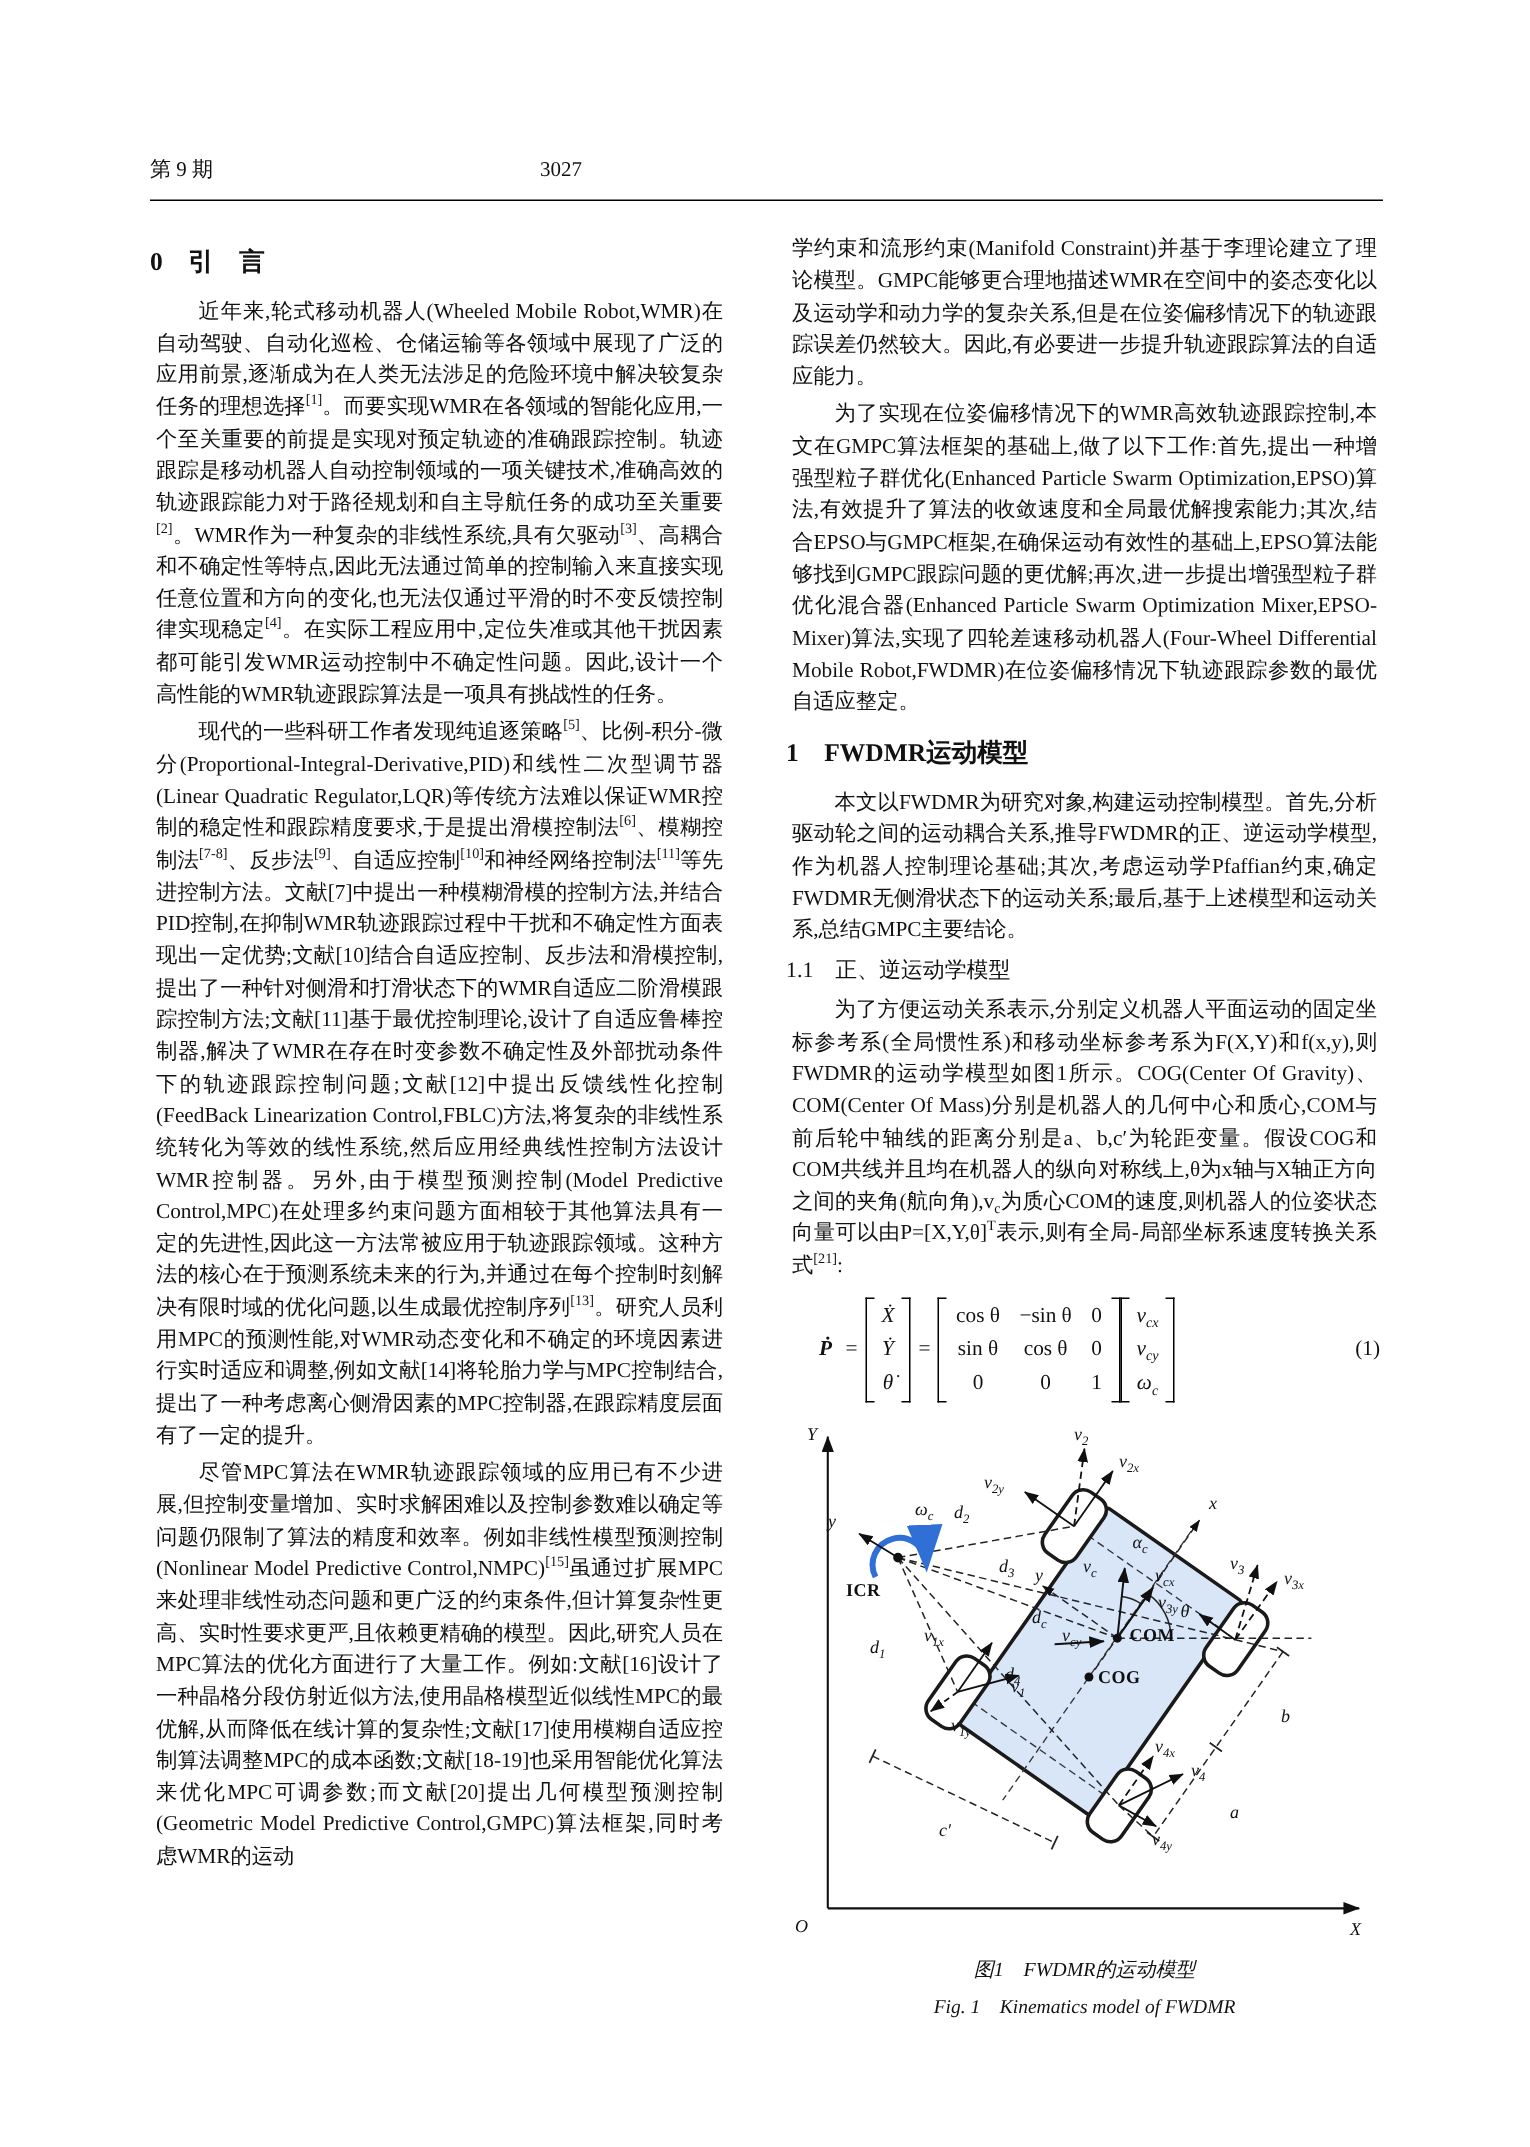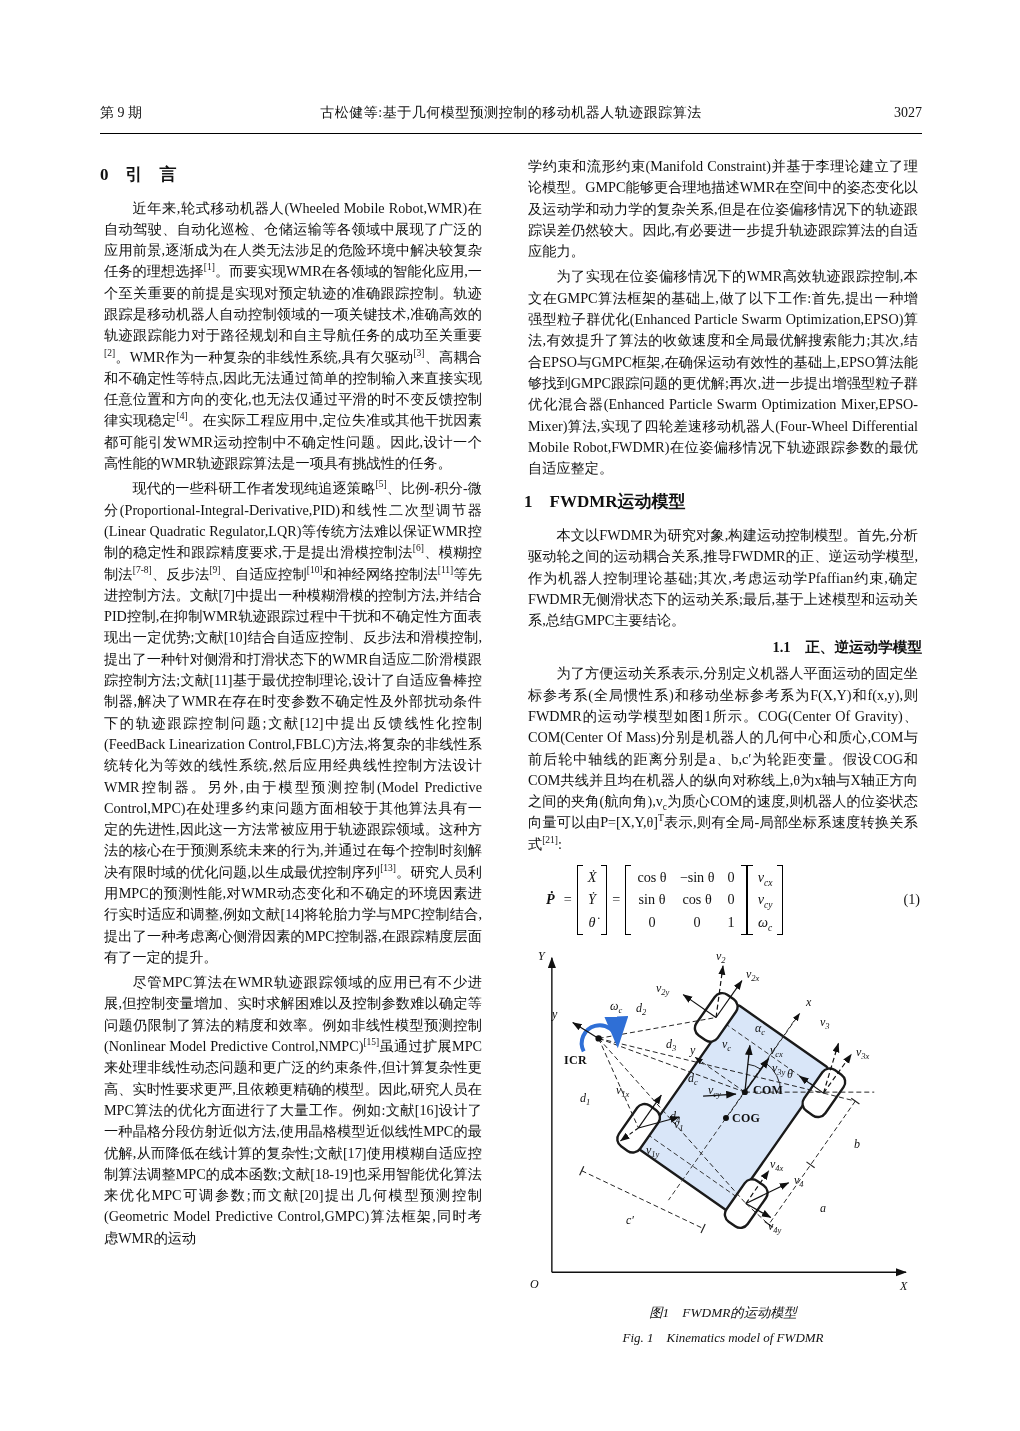--- a/index.html
+++ b/index.html
@@ -20,21 +20,21 @@
   .hdr .pageno{width:120px;text-align:right;}
   .hdr-rule{border:none;border-top:1.6px solid #000;margin:11px 0 0 0;}
   
   .columns{display:flex;gap:38px;margin-top:18px;}
   .col{width:399px;font-size:14.2px;line-height:1.5;text-align:justify;}
   .col p{margin:4px;text-indent:2em;}
   .col p.noindent{text-indent:0;}
   sup{font-size:9.5px;line-height:0;}
   sub{font-size:9.5px;line-height:0;}
   h2.sec{font-size:17px;font-weight:bold;margin:10px 0 10px 0;text-align:left;}
-  h3.subsec{font-size:14.6px;font-weight:bold;margin:6px 0 4px 0;text-align:right;}
+  h3.subsec{font-size:14.6px;font-weight:normal;margin:6px 0 4px 0;text-align:left;}
   
   .eq-row{display:flex;align-items:center;margin:10px 0 6px 0;font-size:14.2px;}
   .eq-lhs{font-style:italic;font-weight:bold;margin:0 4px 0 22px;}
   .eq-sign{margin:0 5px;}
   .mat{display:flex;align-items:stretch;}
   .br{width:5px;}
   .br.l{border-left:1.4px solid #000;border-top:1.4px solid #000;border-bottom:1.4px solid #000;}
   .br.r{border-right:1.4px solid #000;border-top:1.4px solid #000;border-bottom:1.4px solid #000;}
   .vec-grid{display:grid;grid-template-columns:auto;row-gap:1px;padding:2px 5px;text-align:center;align-items:center;}
   .mat-grid{display:grid;grid-template-columns:repeat(3,auto);column-gap:13px;row-gap:1px;padding:2px 6px;text-align:center;align-items:center;}
@@ -49,21 +49,20 @@
   .fig-cap{text-align:center;font-size:13.3px;margin-top:8px;font-style:italic;}
   .fig-cap.en{margin-top:5px;font-size:13px;}
 </style>
 </head>
 <body>
 
 <div class="page">
 
   <div class="hdr">
     <span class="issue">第 9 期</span>
-    <span class="running">古松健等:基于几何模型预测控制的移动机器人轨迹跟踪算法</span>
     <span class="pageno">3027</span>
   </div>
   <hr class="hdr-rule">
 
   <div class="columns">
 
     <div class="col">
       <h2 class="sec">0　引　言</h2>
       <p>近年来,轮式移动机器人(Wheeled Mobile Robot,WMR)在自动驾驶、自动化巡检、仓储运输等各领域中展现了广泛的应用前景,逐渐成为在人类无法涉足的危险环境中解决较复杂任务的理想选择<sup>[1]</sup>。而要实现WMR在各领域的智能化应用,一个至关重要的前提是实现对预定轨迹的准确跟踪控制。轨迹跟踪是移动机器人自动控制领域的一项关键技术,准确高效的轨迹跟踪能力对于路径规划和自主导航任务的成功至关重要<sup>[2]</sup>。WMR作为一种复杂的非线性系统,具有欠驱动<sup>[3]</sup>、高耦合和不确定性等特点,因此无法通过简单的控制输入来直接实现任意位置和方向的变化,也无法仅通过平滑的时不变反馈控制律实现稳定<sup>[4]</sup>。在实际工程应用中,定位失准或其他干扰因素都可能引发WMR运动控制中不确定性问题。因此,设计一个高性能的WMR轨迹跟踪算法是一项具有挑战性的任务。</p>
       <p>现代的一些科研工作者发现纯追逐策略<sup>[5]</sup>、比例-积分-微分(Proportional-Integral-Derivative,PID)和线性二次型调节器(Linear Quadratic Regulator,LQR)等传统方法难以保证WMR控制的稳定性和跟踪精度要求,于是提出滑模控制法<sup>[6]</sup>、模糊控制法<sup>[7-8]</sup>、反步法<sup>[9]</sup>、自适应控制<sup>[10]</sup>和神经网络控制法<sup>[11]</sup>等先进控制方法。文献[7]中提出一种模糊滑模的控制方法,并结合PID控制,在抑制WMR轨迹跟踪过程中干扰和不确定性方面表现出一定优势;文献[10]结合自适应控制、反步法和滑模控制,提出了一种针对侧滑和打滑状态下的WMR自适应二阶滑模跟踪控制方法;文献[11]基于最优控制理论,设计了自适应鲁棒控制器,解决了WMR在存在时变参数不确定性及外部扰动条件下的轨迹跟踪控制问题;文献[12]中提出反馈线性化控制(FeedBack Linearization Control,FBLC)方法,将复杂的非线性系统转化为等效的线性系统,然后应用经典线性控制方法设计WMR控制器。另外,由于模型预测控制(Model Predictive Control,MPC)在处理多约束问题方面相较于其他算法具有一定的先进性,因此这一方法常被应用于轨迹跟踪领域。这种方法的核心在于预测系统未来的行为,并通过在每个控制时刻解决有限时域的优化问题,以生成最优控制序列<sup>[13]</sup>。研究人员利用MPC的预测性能,对WMR动态变化和不确定的环境因素进行实时适应和调整,例如文献[14]将轮胎力学与MPC控制结合,提出了一种考虑离心侧滑因素的MPC控制器,在跟踪精度层面有了一定的提升。</p>
@@ -207,26 +206,26 @@
         <span class="flbl" style="left:28px;top:62px">y</span>
         <span class="flbl" style="left:86px;top:54px">ω<sub>c</sub></span>
         <span class="flbl" style="left:112px;top:56px">d<sub>2</sub></span>
         <span class="flbl" style="left:142px;top:92px">d<sub>3</sub></span>
         <span class="flbl" style="left:164px;top:126px">d<sub>c</sub></span>
         <span class="flbl" style="left:146px;top:164px">d<sub>4</sub></span>
         <span class="flbl" style="left:56px;top:146px">d<sub>1</sub></span>
         <span class="flbl" style="left:192px;top:4px">v<sub>2</sub></span>
         <span class="flbl" style="left:222px;top:22px">v<sub>2x</sub></span>
         <span class="flbl" style="left:132px;top:36px">v<sub>2y</sub></span>
-        <span class="flbl" style="left:296px;top:70px">v<sub>3</sub></span>
+        <span class="flbl" style="left:296px;top:90px">v<sub>3</sub></span>
         <span class="flbl" style="left:332px;top:100px">v<sub>3x</sub></span>
         <span class="flbl" style="left:248px;top:116px">v<sub>3y</sub></span>
         <span class="flbl" style="left:92px;top:138px">v<sub>1x</sub></span>
         <span class="flbl" style="left:150px;top:172px">v<sub>1</sub></span>
-        <span class="flbl" style="left:122px;top:198px">v<sub>1y</sub></span>
+        <span class="flbl" style="left:110px;top:198px">v<sub>1y</sub></span>
         <span class="flbl" style="left:246px;top:212px">v<sub>4x</sub></span>
         <span class="flbl" style="left:270px;top:228px">v<sub>4</sub></span>
         <span class="flbl" style="left:244px;top:274px">v<sub>4y</sub></span>
         <span class="flbl" style="left:282px;top:50px">x</span>
         <span class="flbl" style="left:166px;top:98px">y</span>
         <span class="flbl" style="left:198px;top:92px">v<sub>c</sub></span>
         <span class="flbl" style="left:246px;top:98px">v<sub>cx</sub></span>
         <span class="flbl" style="left:184px;top:138px">v<sub>cy</sub></span>
         <span class="flbl" style="left:231px;top:76px">α<sub>c</sub></span>
         <span class="flbl" style="left:263px;top:122px">θ</span>

